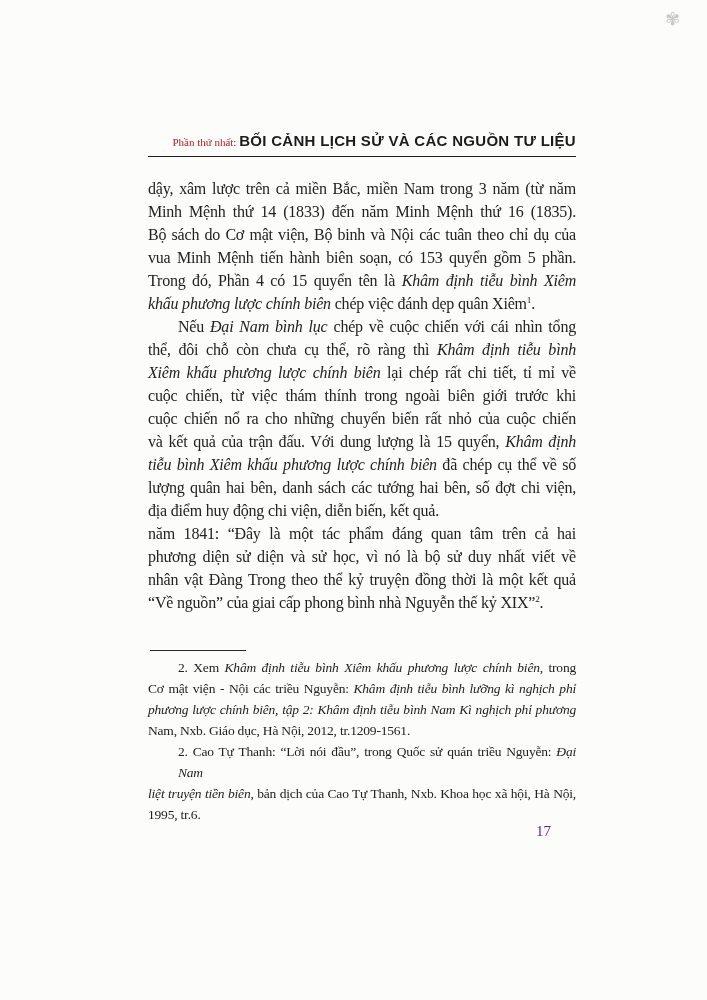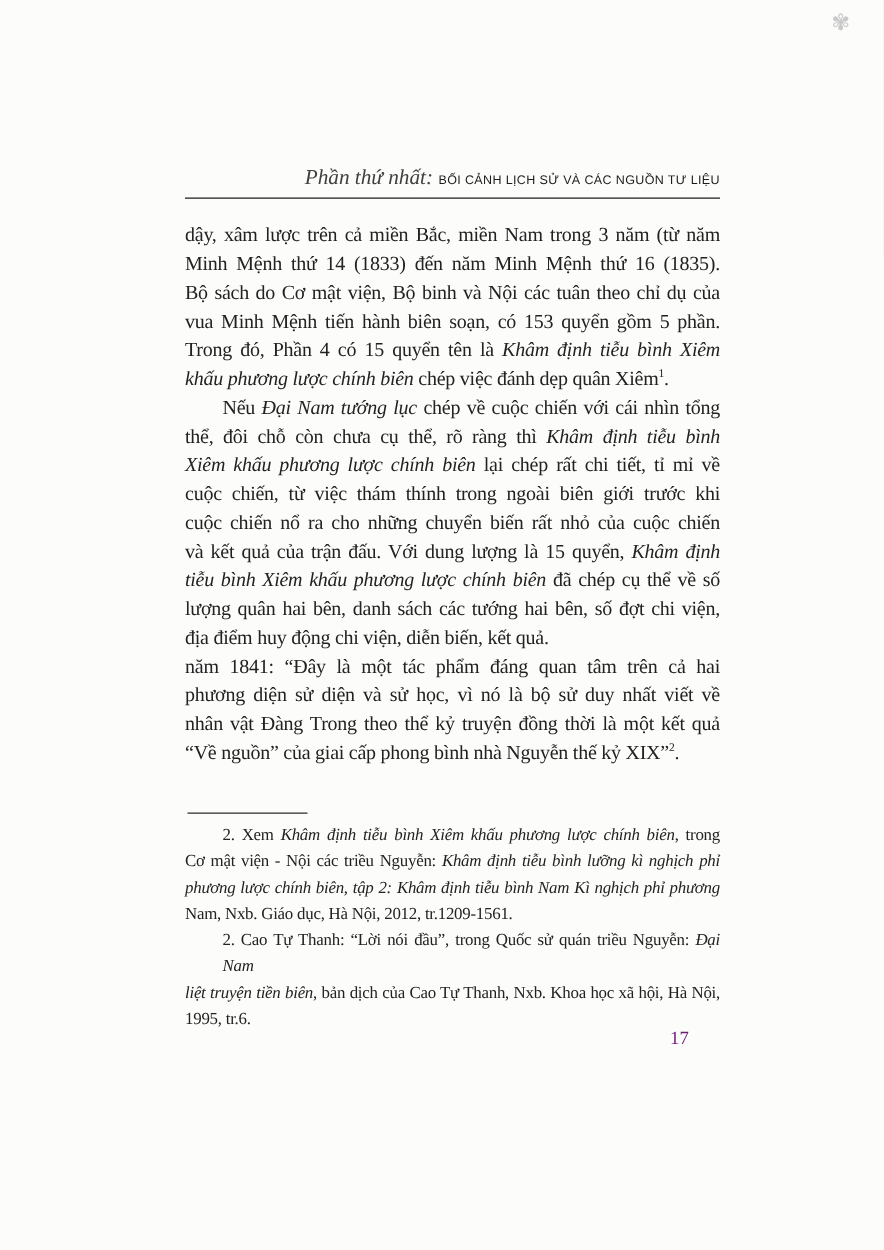--- a/index.html
+++ b/index.html
@@ -19,29 +19,29 @@
     color:#c9c9c9;
   }
   .header {
     position:absolute; left:148px; top:132px; width:428px;
     text-align:right;
     border-bottom:1.5px solid #1d1d1d;
     padding-bottom:6px;
     white-space:nowrap;
   }
   .hdr-label {
-    font-style:italic;
-    font-size:17px;
-    color:#404040;
+    font-size:11px;
+    color:#b91c1c;
   }
   .hdr-title {
     font-family:"Liberation Sans","DejaVu Sans",sans-serif;
-    font-size:10px;
+    font-size:15px;
     letter-spacing:0.3px;
     color:#1c1c1c;
+    font-weight:bold;
   }
   .body    { position:absolute; left:148px; top:177px; width:428px; }
   .footnotes { position:absolute; left:148px; top:657px; width:428px; }
   .line {
     text-align:justify;
     text-align-last:justify;
     letter-spacing:-0.2px;
   }
   .line.last   { text-align-last:left; }
   .line.indent { padding-left:30px; }
@@ -73,21 +73,21 @@
   <div class="body">
       <div class="para">
         <div class="line"><span>dậy, xâm lược trên cả miền Bắc, miền Nam trong 3 năm (từ năm</span></div>
         <div class="line"><span>Minh Mệnh thứ 14 (1833) đến năm Minh Mệnh thứ 16 (1835).</span></div>
         <div class="line"><span>Bộ sách do Cơ mật viện, Bộ binh và Nội các tuân theo chỉ dụ của</span></div>
         <div class="line"><span>vua Minh Mệnh tiến hành biên soạn, có 153 quyển gồm 5 phần.</span></div>
         <div class="line"><span>Trong đó, Phần 4 có 15 quyển tên là </span><span class="it">Khâm định tiễu bình Xiêm</span></div>
         <div class="line last"><span class="it">khấu phương lược chính biên </span><span>chép việc đánh dẹp quân Xiêm</span><sup>1</sup><span>.</span></div>
       </div>
       <div class="para">
-        <div class="line indent"><span>Nếu </span><span class="it">Đại Nam tướng lục</span><span> chép về cuộc chiến với cái nhìn tổng</span></div>
+        <div class="line indent"><span>Nếu </span><span class="it">Đại Nam bình lục</span><span> chép về cuộc chiến với cái nhìn tổng</span></div>
         <div class="line"><span>thể, đôi chỗ còn chưa cụ thể, rõ ràng thì </span><span class="it">Khâm định tiễu bình</span></div>
         <div class="line"><span class="it">Xiêm khấu phương lược chính biên</span><span> lại chép rất chi tiết, tỉ mỉ về</span></div>
         <div class="line"><span>cuộc chiến, từ việc thám thính trong ngoài biên giới trước khi</span></div>
         <div class="line"><span>cuộc chiến nổ ra cho những chuyển biến rất nhỏ của cuộc chiến</span></div>
         <div class="line"><span>và kết quả của trận đấu. Với dung lượng là 15 quyển, </span><span class="it">Khâm định</span></div>
         <div class="line"><span class="it">tiễu bình Xiêm khấu phương lược chính biên</span><span> đã chép cụ thể về số</span></div>
         <div class="line"><span>lượng quân hai bên, danh sách các tướng hai bên, số đợt chi viện,</span></div>
         <div class="line last"><span>địa điểm huy động chi viện, diễn biến, kết quả.</span></div>
       </div>
       <div class="para">

